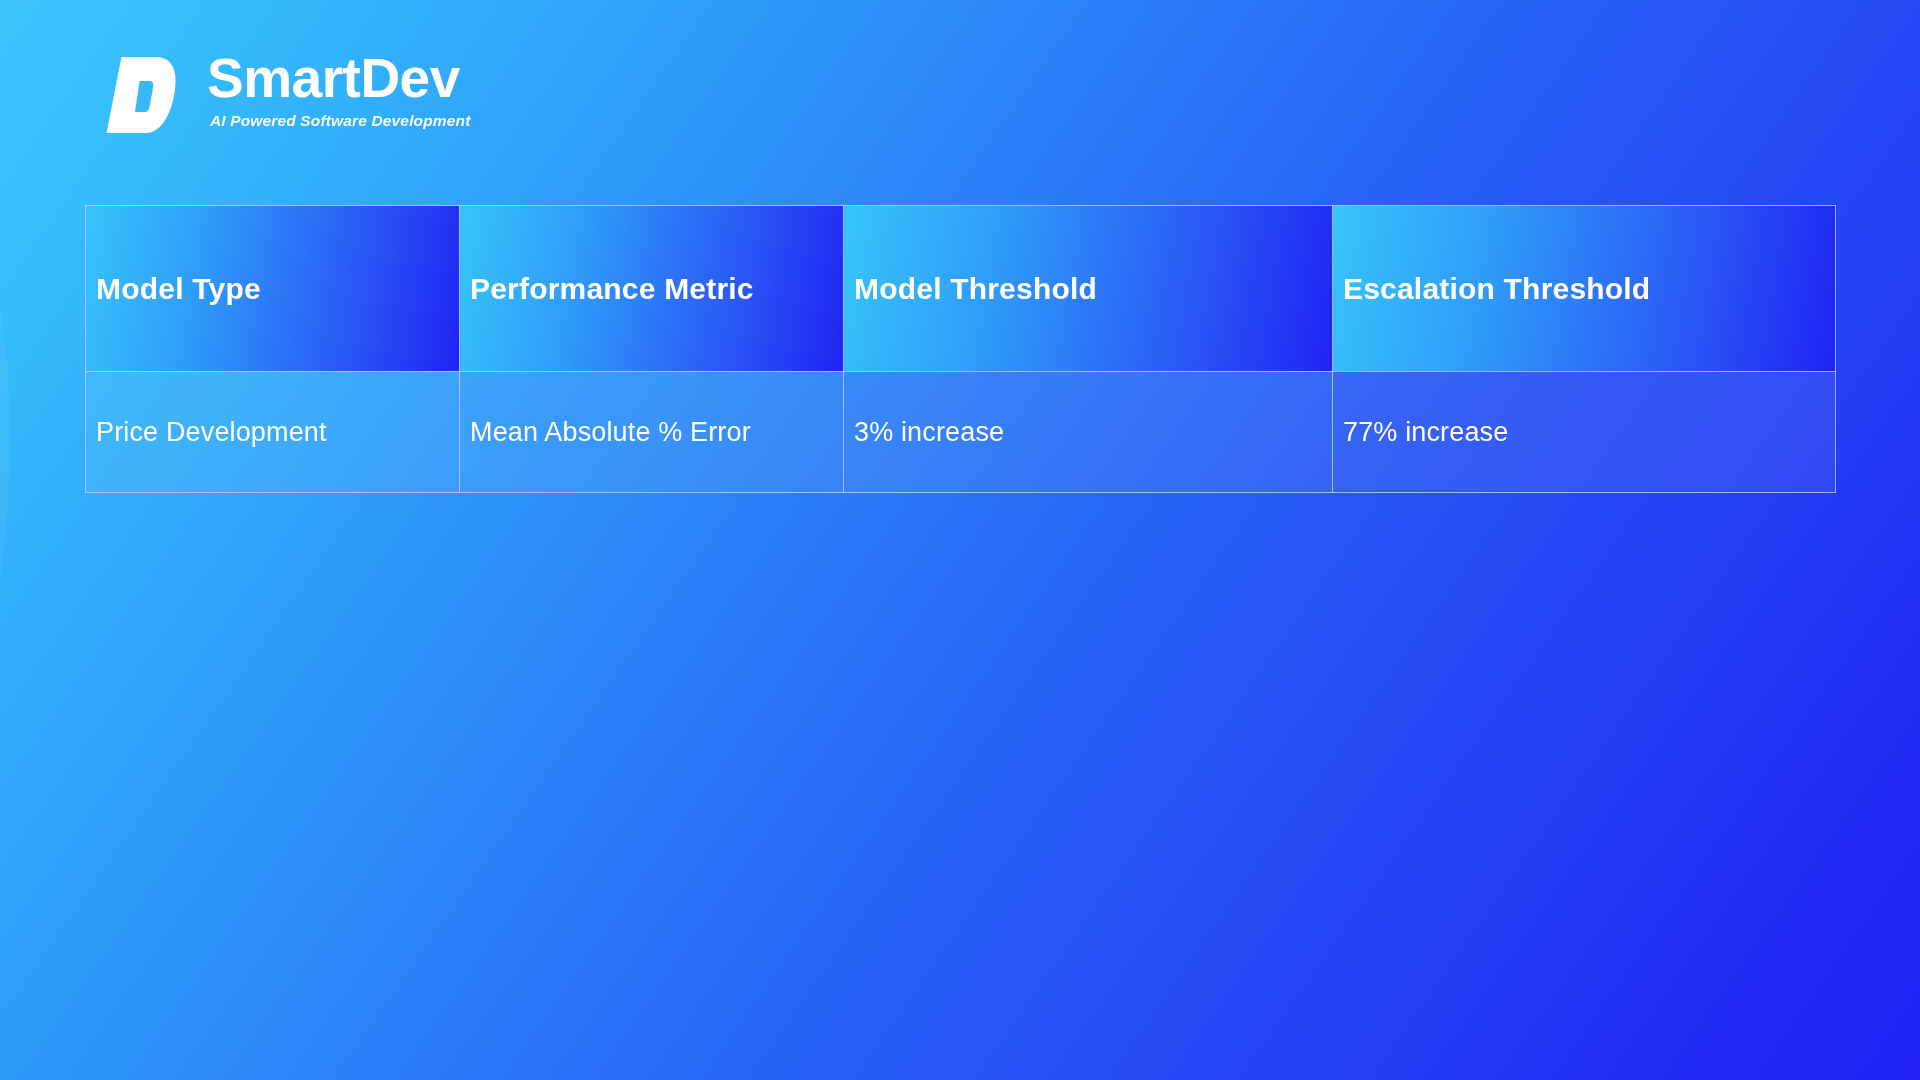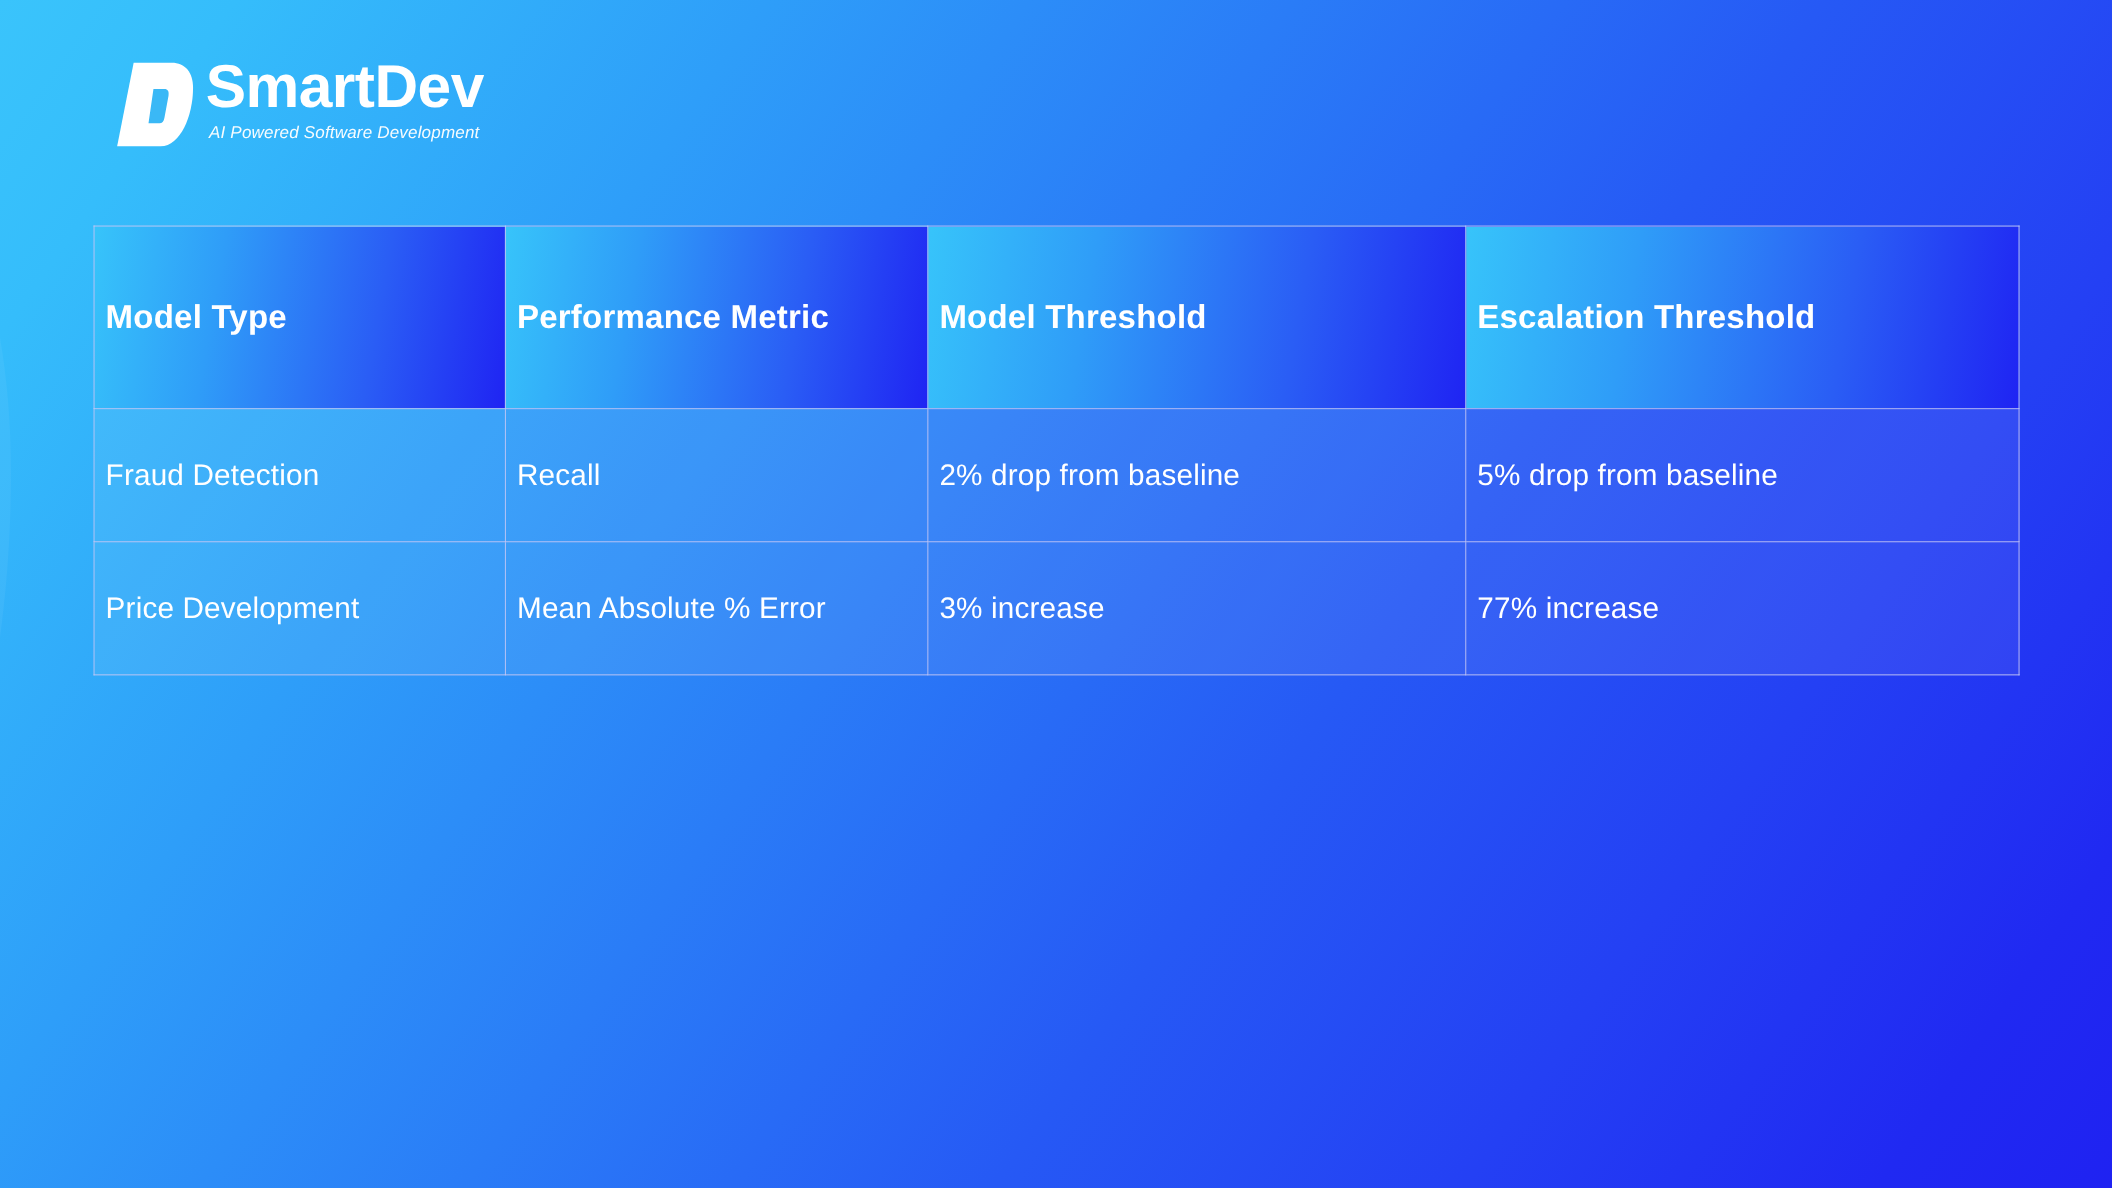--- a/index.html
+++ b/index.html
@@ -45,21 +45,21 @@
     opacity: 0.085;
   }
 
   
   #logo-block {
     position: absolute;
     left: 104px;
     top: 50px;
     display: flex;
     align-items: flex-start;
-    gap: 10px;
+    gap: 30px;
   }
   .logo-mark {
     width: 73px;
     height: 80px;
     flex: 0 0 auto;
     margin-top: 5px;
   }
   .logo-text-wrap {
     display: flex;
     flex-direction: column;
@@ -69,21 +69,21 @@
     color: #ffffff;
     font-size: 55px;
     font-weight: 700;
     letter-spacing: -0.5px;
     line-height: 1.05;
   }
   .logo-tagline {
     color: #ffffff;
     font-size: 15.5px;
     font-style: italic;
-    font-weight: 400;
+    font-weight: 700;
     letter-spacing: 0.15px;
     margin-top: 4px;
     margin-left: 3px;
     opacity: 0.96;
   }
 
   
   #threshold-table {
     position: absolute;
     left: 85px;
@@ -156,26 +156,20 @@
     <thead>
       <tr>
         <th>Model Type</th>
         <th>Performance Metric</th>
         <th>Model Threshold</th>
         <th>Escalation Threshold</th>
       </tr>
     </thead>
     <tbody>
       <tr>
-        <td>Fraud Detection</td>
-        <td>Recall</td>
-        <td>2% drop from baseline</td>
-        <td>5% drop from baseline</td>
-      </tr>
-      <tr>
         <td>Price Development</td>
         <td>Mean Absolute % Error</td>
         <td>3% increase</td>
         <td>77% increase</td>
       </tr>
     </tbody>
   </table>
 
 </div>
 

